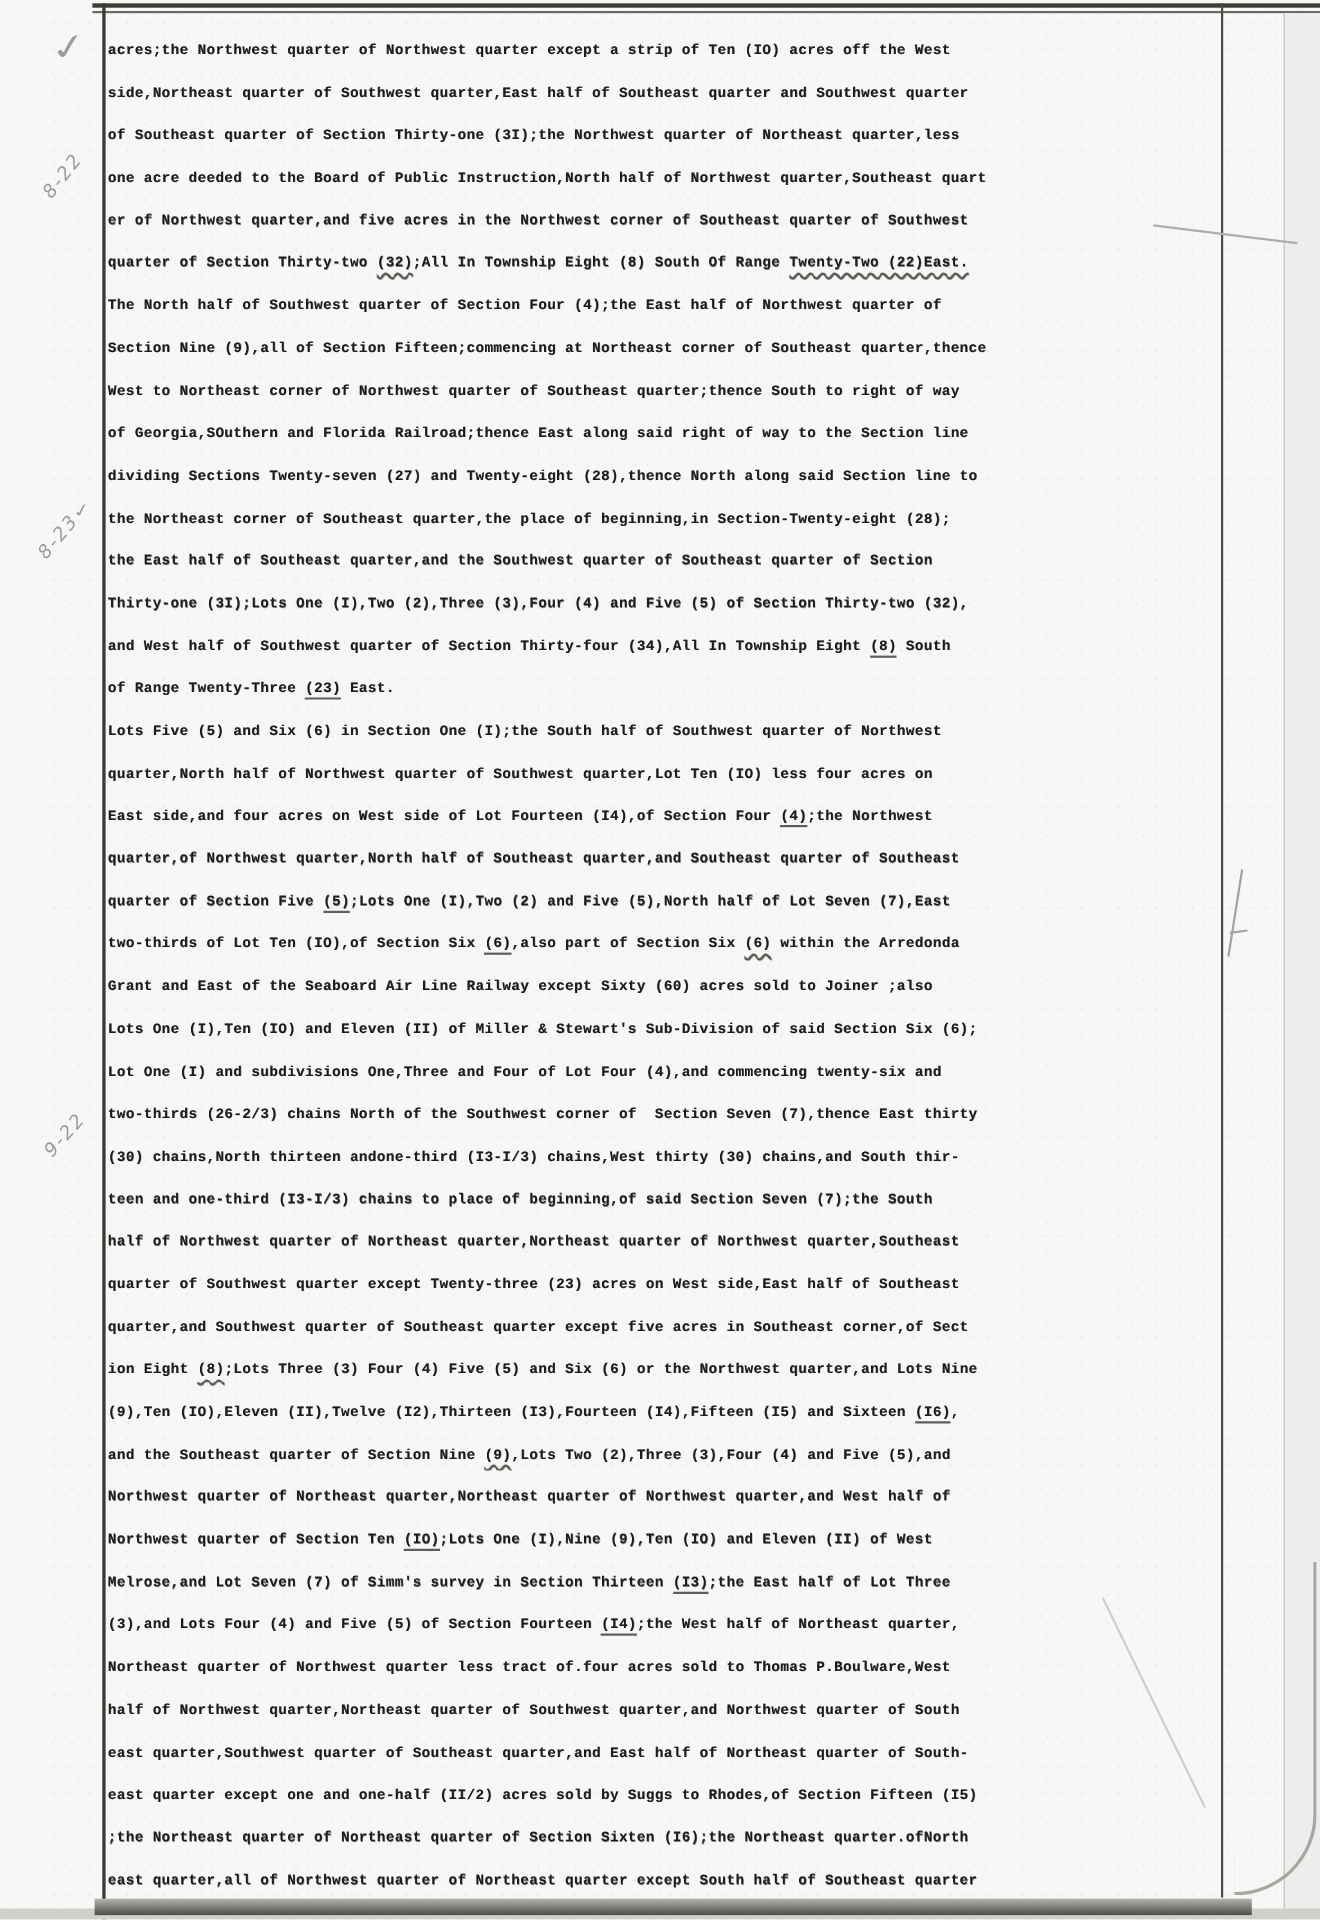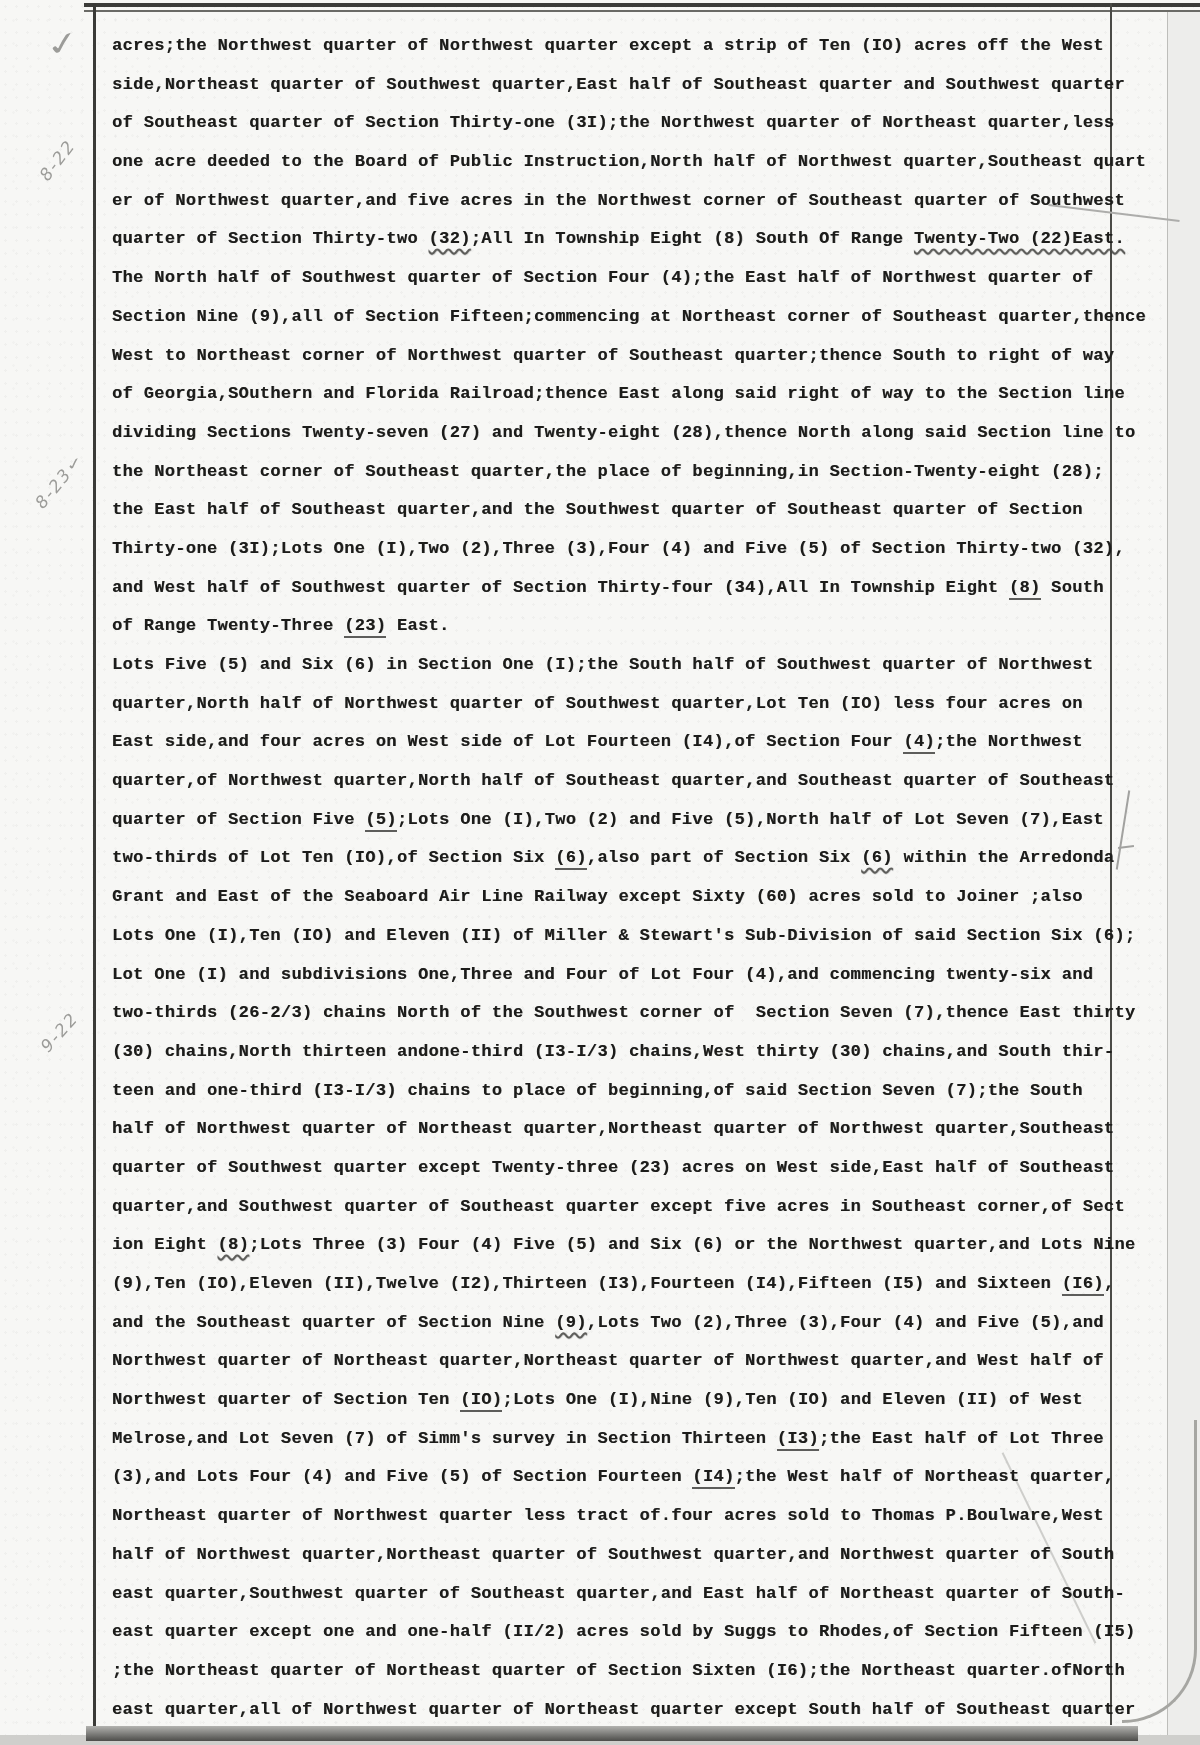--- a/index.html
+++ b/index.html
@@ -23,22 +23,22 @@
   .rule-left{position:absolute;left:93px;top:3px;width:3px;height:1742px;background:#3a3a37;}
   .rule-right{position:absolute;left:1110px;top:3px;width:2px;height:1722px;background:#4a4a46;}
   .edge-strip{position:absolute;left:1167px;top:12px;width:33px;height:1733px;background:#ededeb;border-left:1px solid #bdbdba;}
   .corner-curve{position:absolute;left:1122px;top:1420px;width:72px;height:300px;
     border-right:3px solid #a6a6a2;border-bottom:3px solid #a6a6a2;border-bottom-right-radius:74px;}
   .bottom-band-light{position:absolute;left:0;top:1735px;width:1200px;height:10px;background:#cfcfcc;}
   .bottom-band{position:absolute;left:86px;top:1726px;width:1052px;height:15px;
     background:linear-gradient(to bottom,#b3b3b0,#4d4d4a);filter:blur(.6px);}
   
   .text-block{
-    position:absolute;left:112px;top:27px;width:1030px;
-    font-size:17px;font-weight:700;letter-spacing:.35px;
+    position:absolute;left:98px;top:27px;width:1030px;
+    font-size:13px;font-weight:700;letter-spacing:.35px;
     color:#1c1c1a;white-space:pre;
     text-shadow:.4px .3px .6px rgba(25,25,25,.55);
     font-family:Liberation Mono, monospace;
   }
   .line{height:38.7px;line-height:38.7px;}
   .u{border-bottom:2px solid rgba(50,50,48,.78);padding-bottom:1px;}
   .uw{text-decoration:underline wavy rgba(80,80,76,.8) 1.5px;text-underline-offset:5px;}
   
   .pencil{
     position:absolute;color:#8d8d8a;font-family:"DejaVu Sans",sans-serif;

